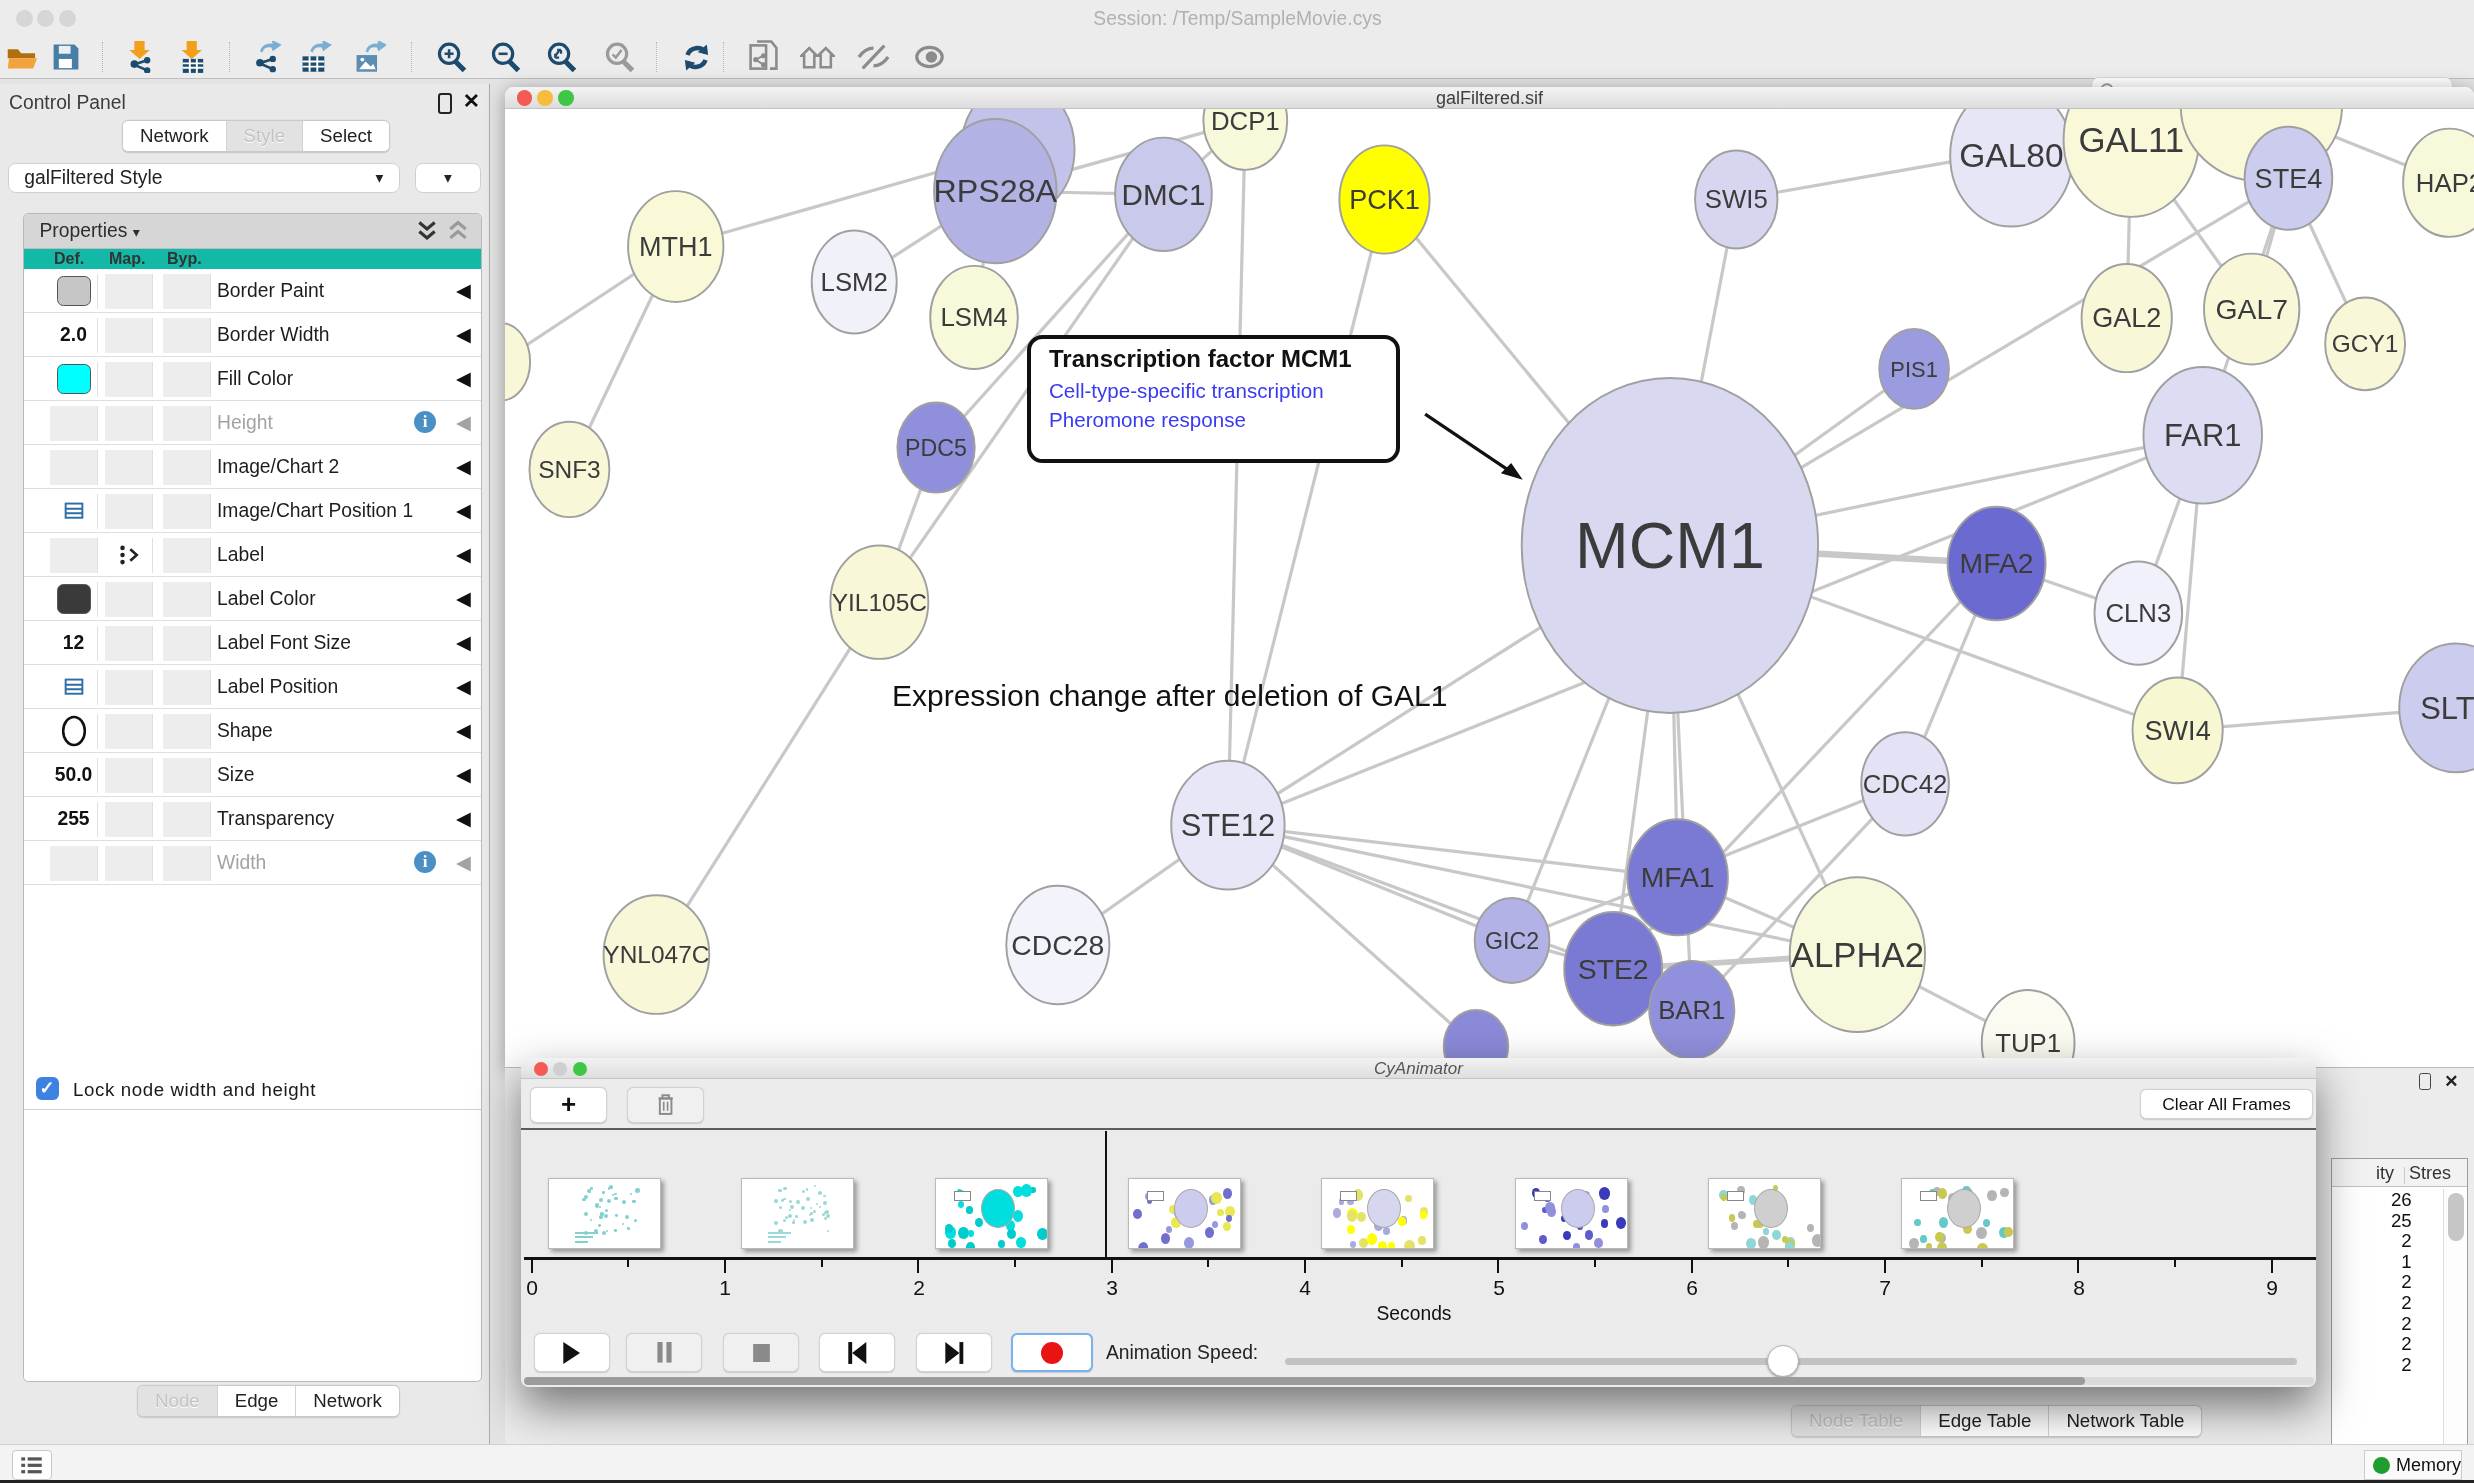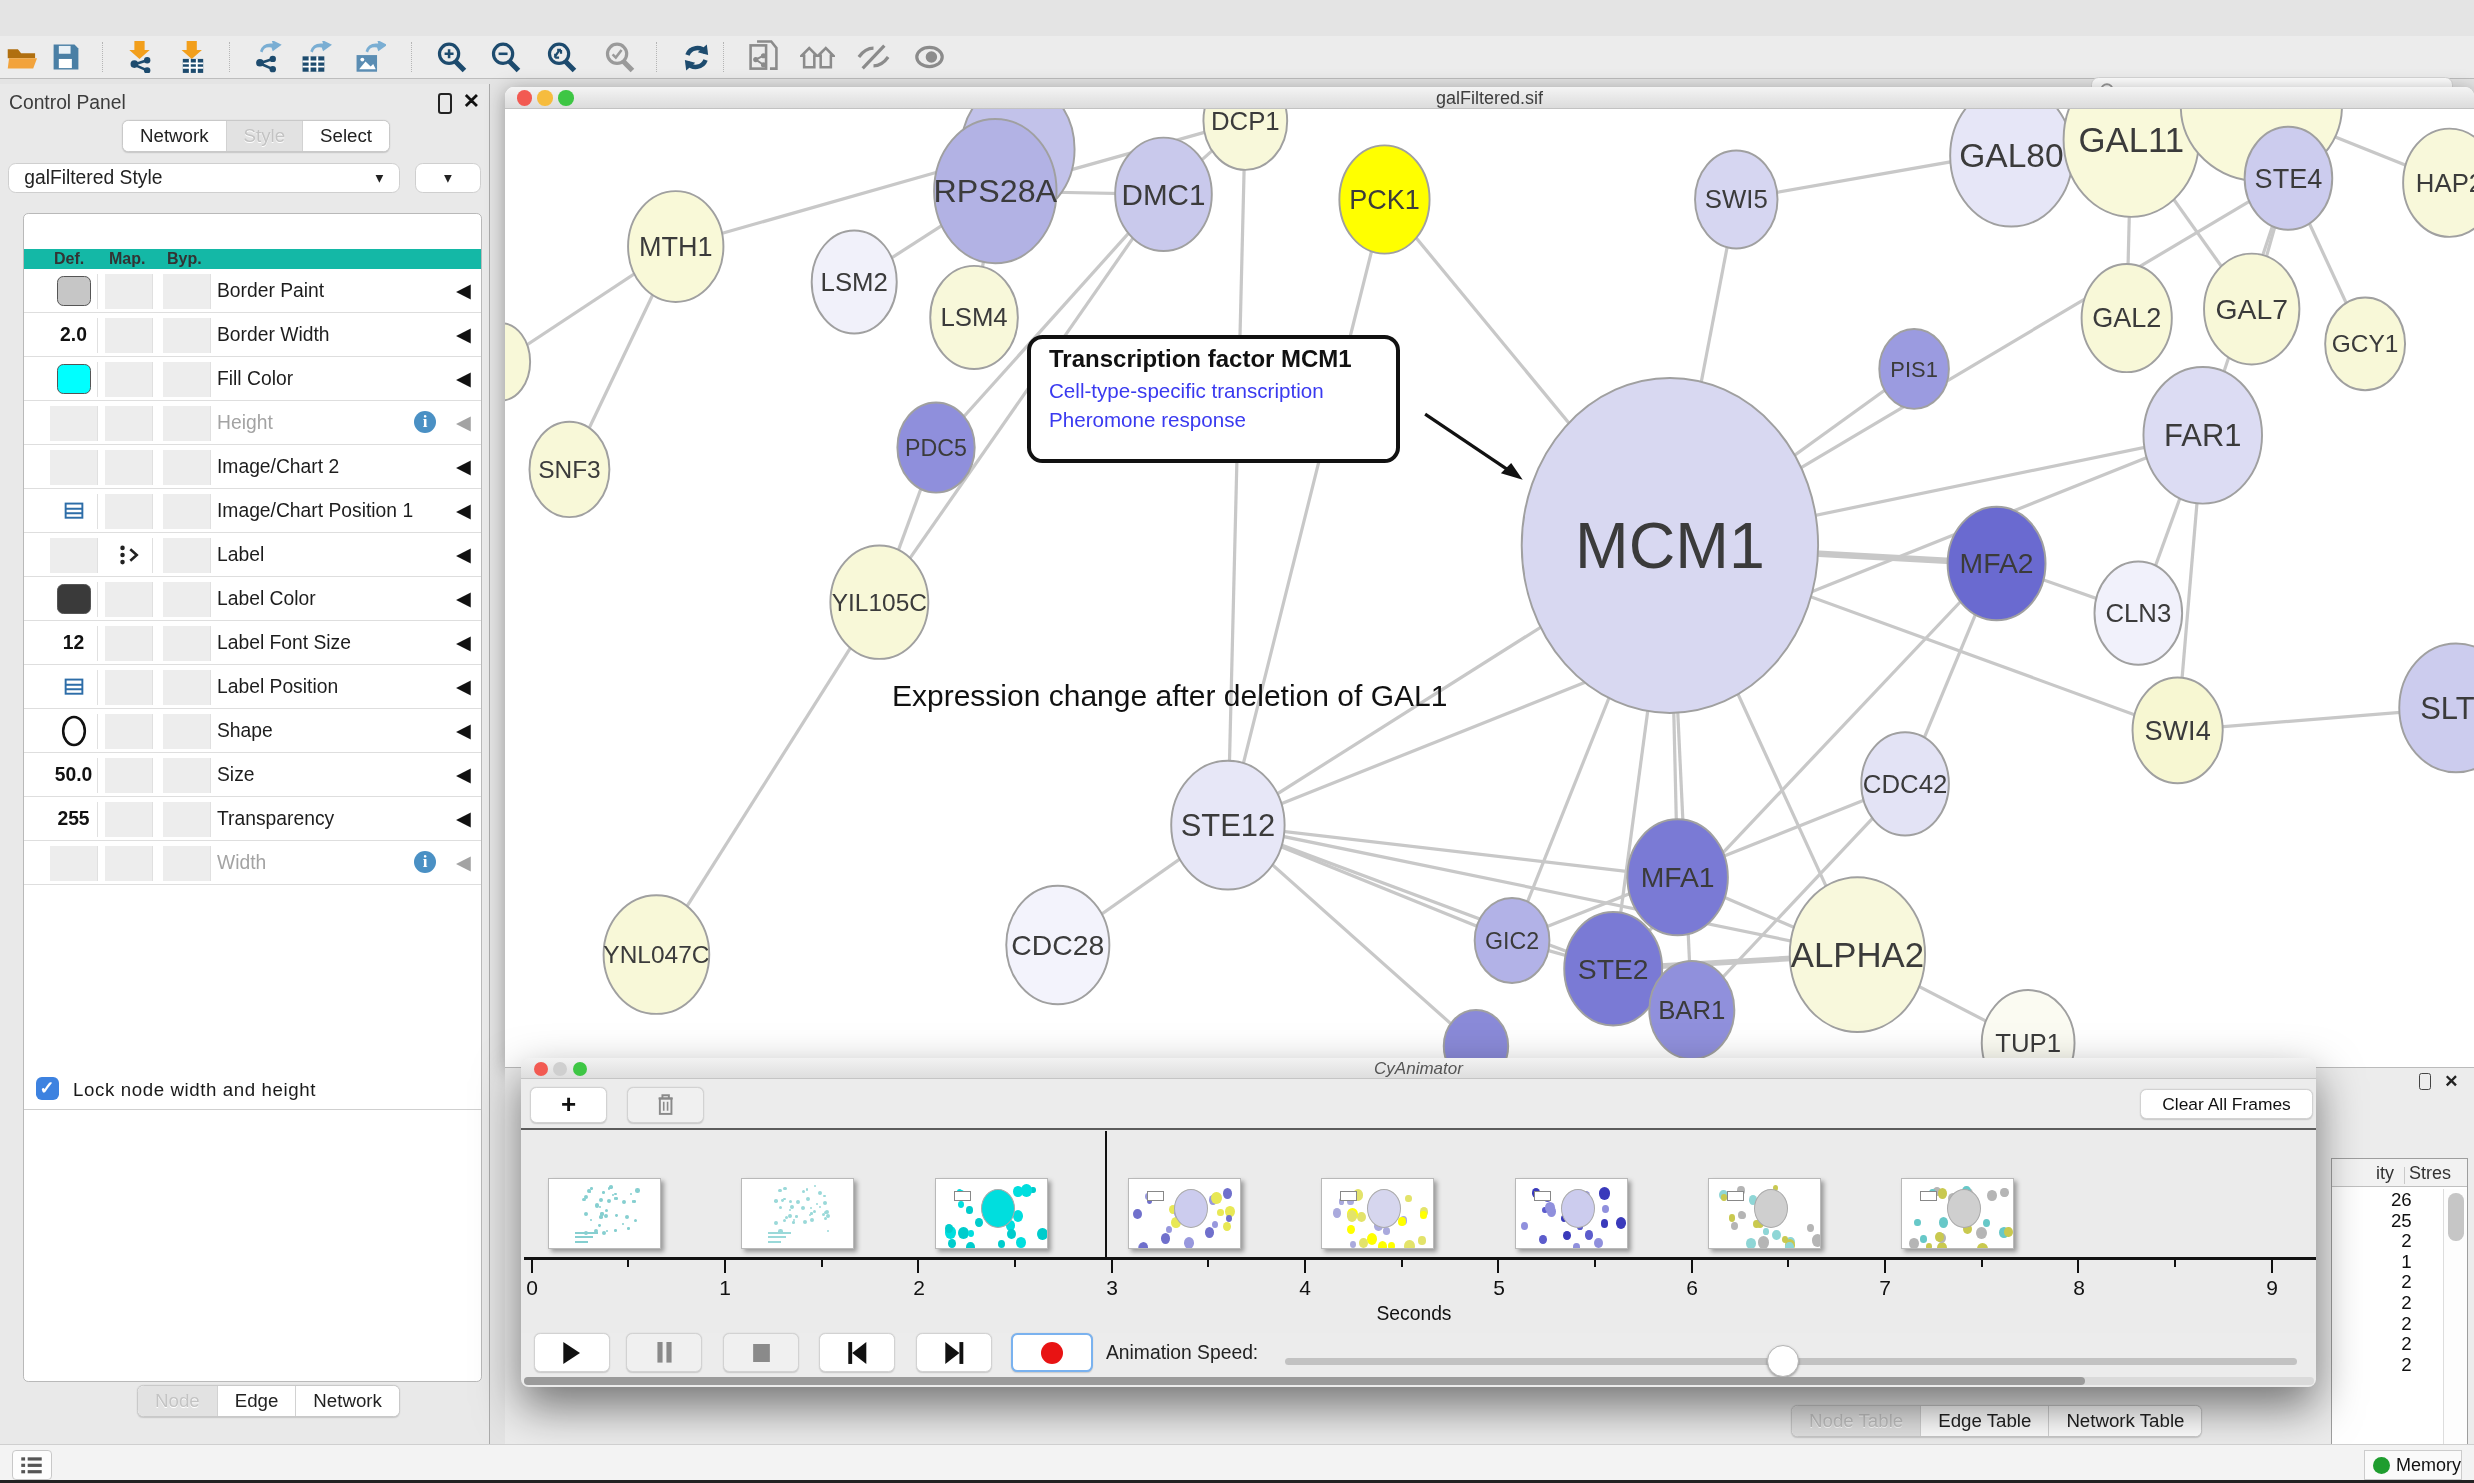--- a/index.html
+++ b/index.html
@@ -91,20 +91,26 @@
   .memory-btn { position:absolute; left:2364px; top:5.2px; width:98px; height:30px; background:#fafafa; border:1.3px solid #cccccc; display:flex; align-items:center; padding-left:7.7px; }
   .mem-dot { width:17px; height:17px; border-radius:50%; margin-right:6.4px; }
   .list-btn { position:absolute; left:11.6px; top:5.2px; width:40px; height:30px; background:#fdfdfd; border:1.3px solid #c8c8c8; border-radius:3.9px; display:flex; align-items:center; justify-content:center; }
   .tp-tabs { position:absolute; left:1286px; top:337px; }
 </style>
 </head>
 <body>
 
 <div id="screen">
 
+  <div class="titlebar">
+    <span class="tl" style="left:15.5px;background:#d6d6d6;"></span>
+    <span class="tl" style="left:37px;background:#d6d6d6;"></span>
+    <span class="tl" style="left:59px;background:#d6d6d6;"></span>
+    <div class="session-title">Session: /Temp/SampleMovie.cys</div>
+  </div>
 
   <div class="toolbar">
     <span class="tb-btn" style="left:5.2px">
       <svg width="34" height="28" viewBox="0 0 52 44">
           <path d="M2 10 h16 l5 6 h22 v8 H2z" fill="#b06f10"></path>
           <path d="M4 24 h44 l-6 16 H2z" fill="#f2a33c"></path>
         </svg>
       </span>
     <span class="tb-btn" style="left:48px">
       <svg width="30" height="30" viewBox="0 0 46 46">
@@ -243,20 +249,29 @@
 
     <div class="dropdown" style="left:7.7px;top:79px;width:392px;height:30px">
       <span>galFiltered Style</span>
       <span style="font-size:15.5px">▾</span>
     </div>
     <div class="dropdown" style="left:415px;top:79px;width:66px;height:30px;justify-content:center">
       <span style="font-size:15.5px">▾</span>
     </div>
 
     <div class="props-box">
+      <div class="props-header">
+        <span class="ph-label"><span>Properties</span> <span style="font-size:14px">▾</span></span>
+        <svg width="26" height="23" style="position:absolute;right:41px;top:6.4px" viewBox="0 0 40 36">
+            <path d="M8 4 l12 10 12 -10 M8 18 l12 10 12 -10" fill="none" stroke="#333" stroke-width="5"></path>
+          </svg>
+        <svg width="26" height="23" style="position:absolute;right:10.3px;top:6.4px" viewBox="0 0 40 36">
+            <path d="M8 14 l12 -10 12 10 M8 28 l12 -10 12 10" fill="none" stroke="#999" stroke-width="5"></path>
+          </svg>
+      </div>
       <div class="cols-row" id="cp-cols">
           <span style="position: absolute; top: 1.3px; left: 30px;">Def.</span>
           <span style="position: absolute; top: 1.3px; left: 85px;">Map.</span>
           <span style="position: absolute; top: 1.3px; left: 143px;">Byp.</span>
         </div>
       <div class="prop-rows" id="cp-rows">
           <div class="prop-row">
             <span class="cellbox" style="left: 26px; background: rgb(255, 255, 255);">
               <span class="swatch" style="background: rgb(198, 198, 198);"></span>
             </span>

